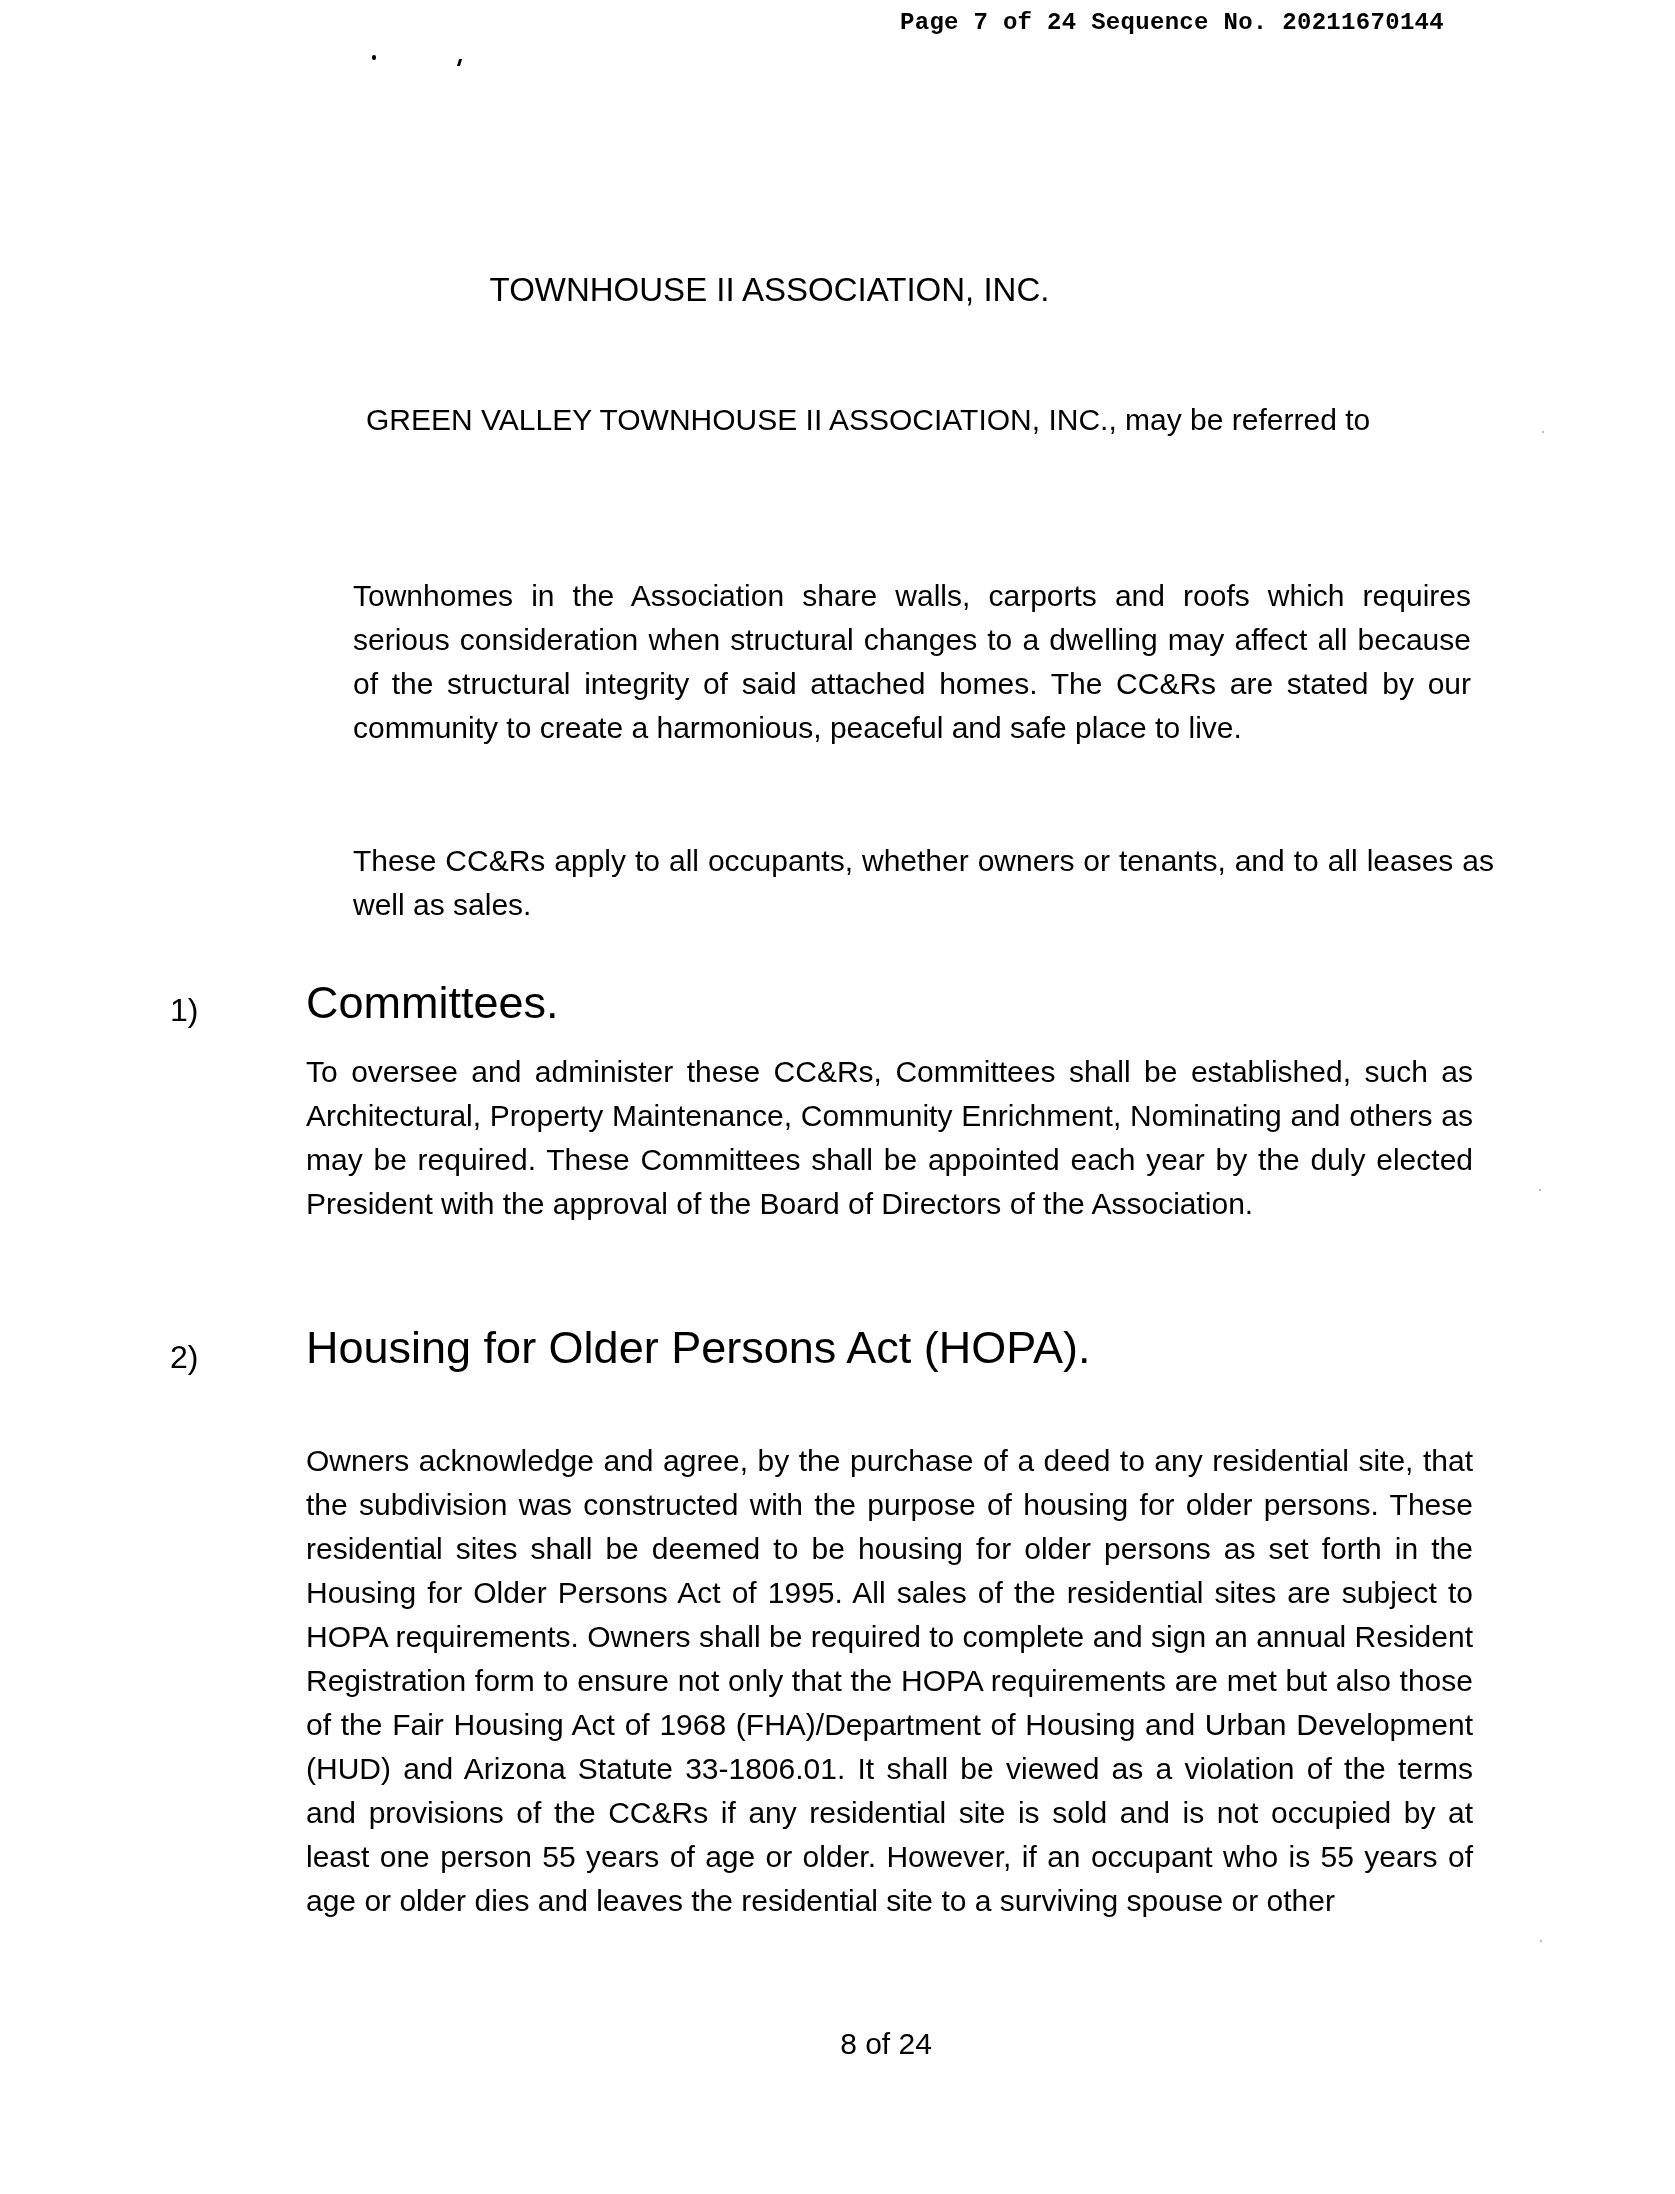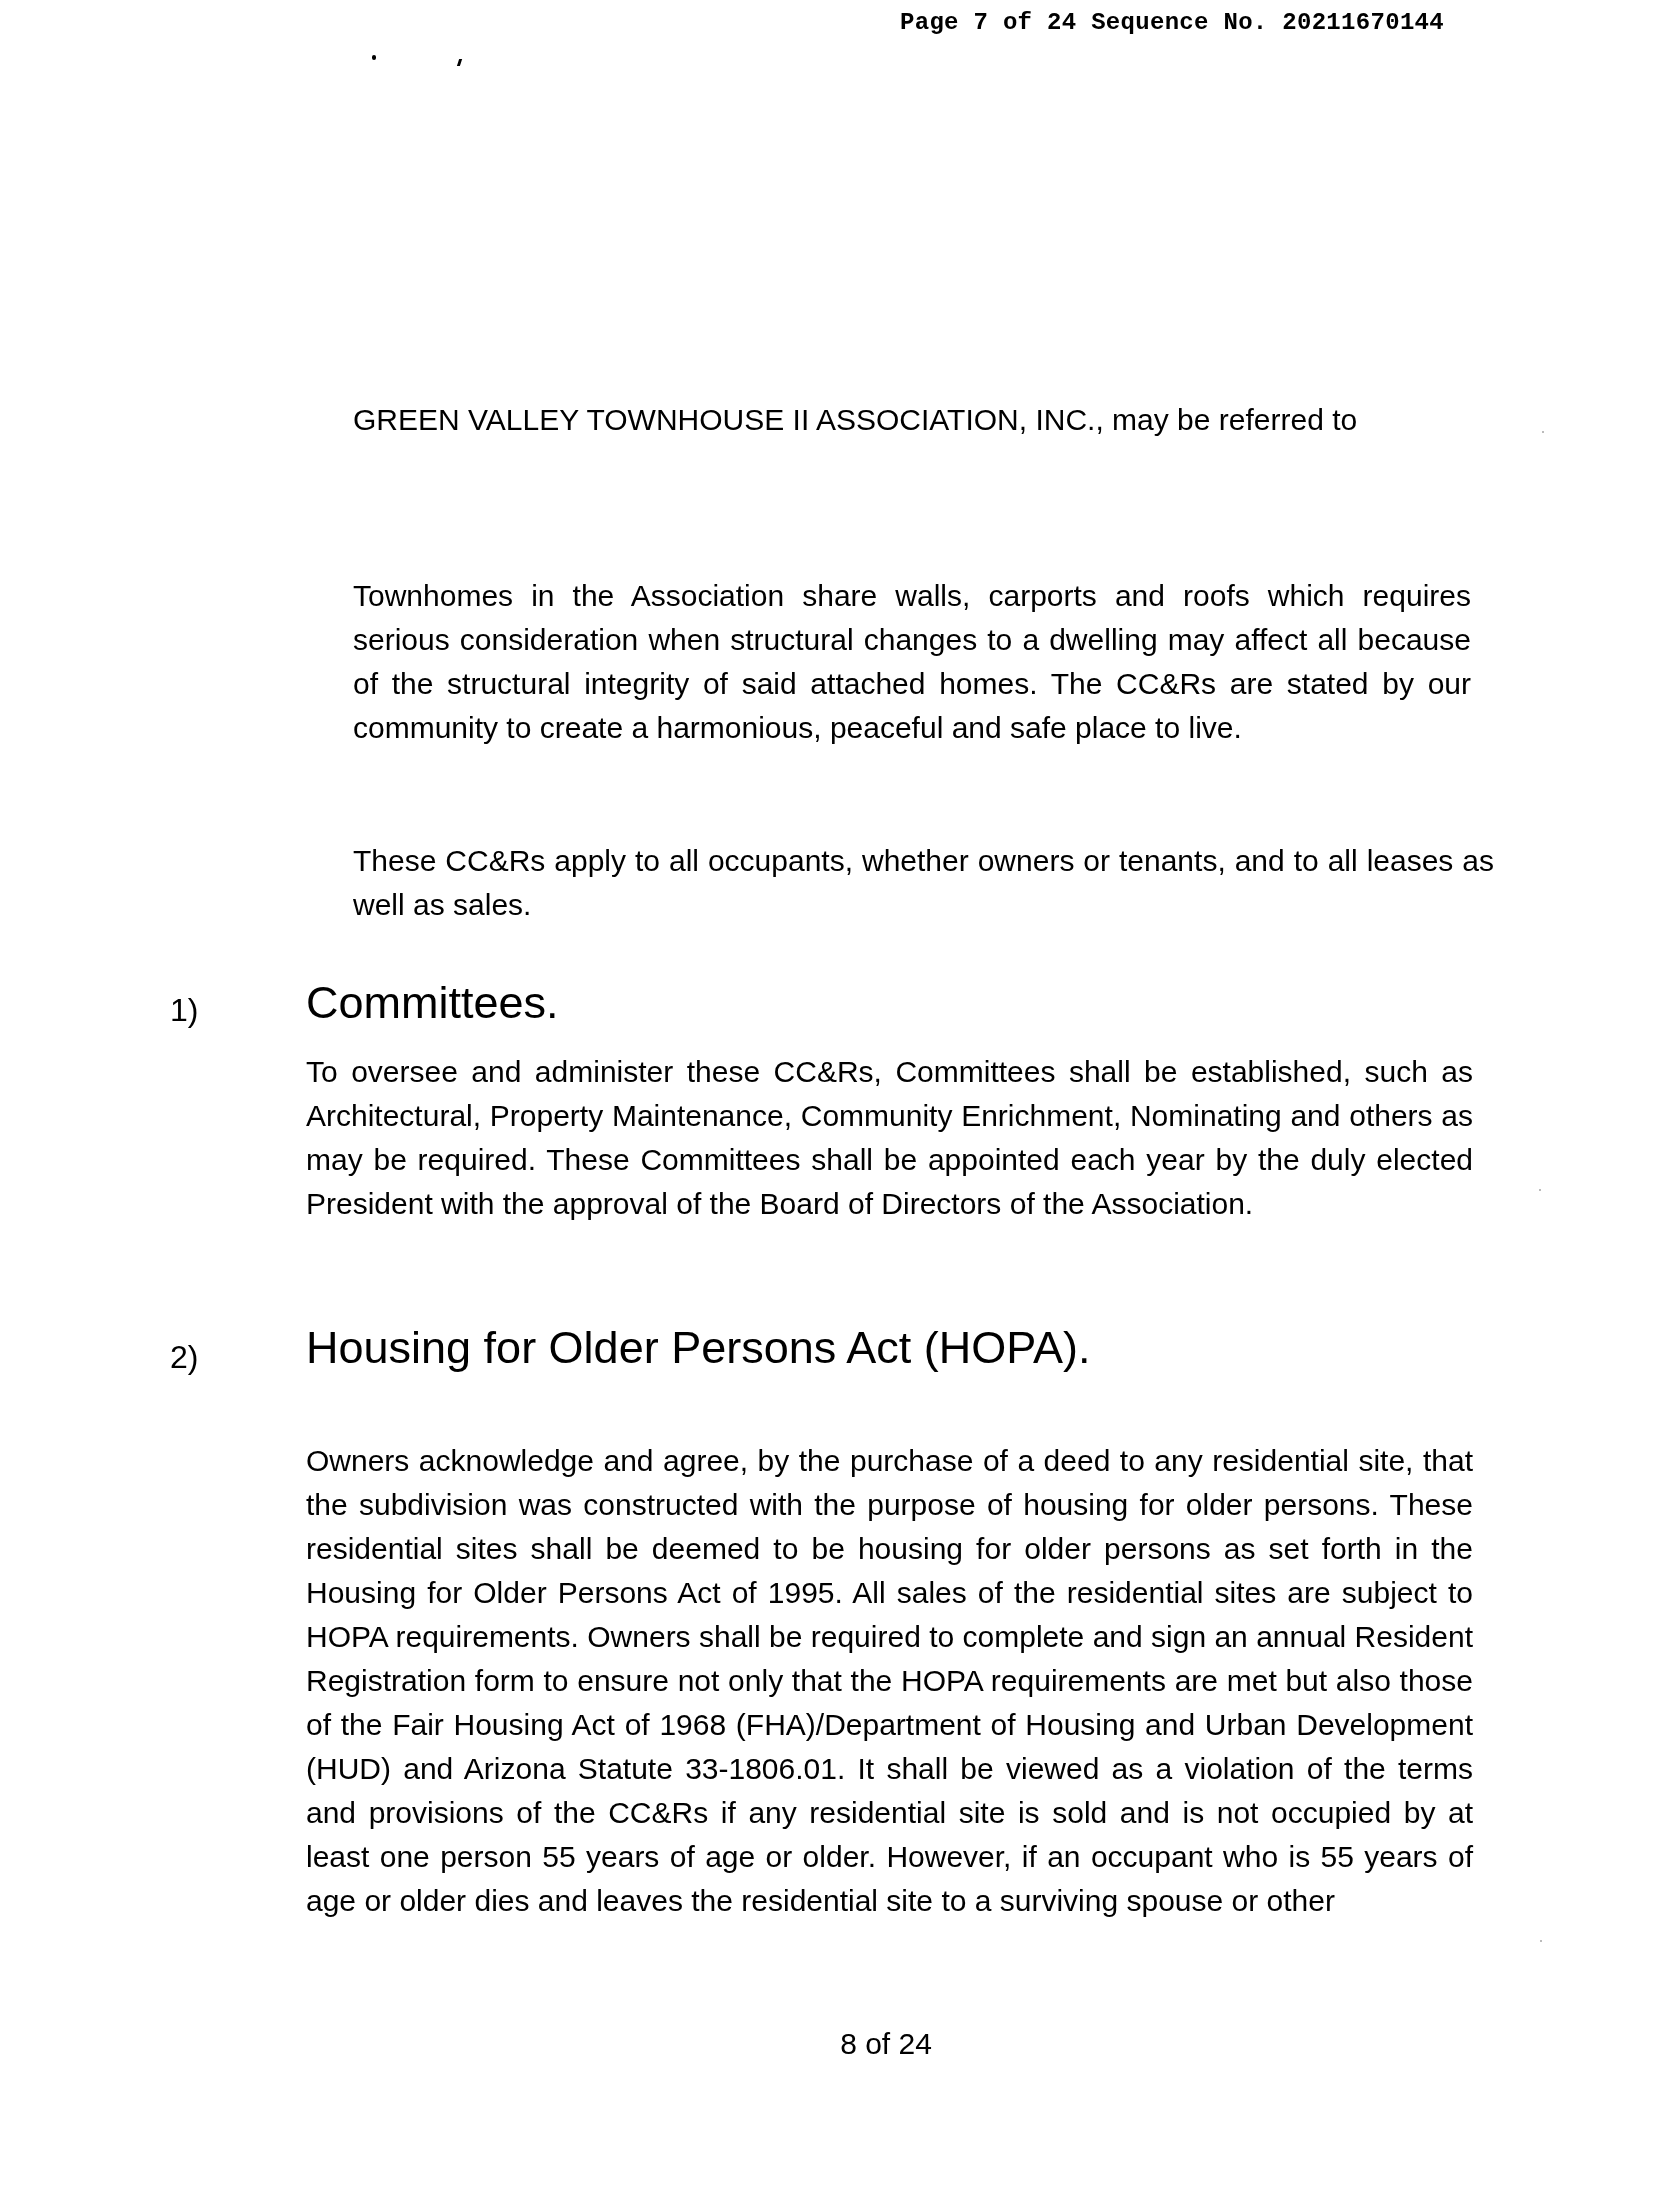--- a/index.html
+++ b/index.html
@@ -44,21 +44,21 @@
     position: absolute;
     font-size: 30px;
     line-height: 44px;
     text-align: justify;
   }
   .p-intro {
     top: 398px;
     left: 353px;
     width: 1112px;
   }
-  .p-intro .l1 { display: block; }
+  .p-intro .l1 { display: block; margin-left: 13px; }
   .p-intro .rest { display: block; padding-left: 43px; text-align: left; }
   .p-town { top: 574px; left: 353px; width: 1118px; }
   .p-apply { top: 839px; left: 353px; width: 1141px; }
   .sec-num {
     position: absolute;
     font-size: 32px;
     left: 170px;
   }
   .sec-title {
     position: absolute;
@@ -91,20 +91,21 @@
 </style>
 </head>
 <body>
 
 <div class="stamp">Page 7 of 24 Sequence No. 20211670144</div>
 
 <div class="speck a"></div>
 <div class="speck b"></div>
 
 <div class="title">
+  <div>TOWNHOUSE II ASSOCIATION, INC.</div>
 </div>
 
 <div class="para p-intro">
   <span class="l1">GREEN VALLEY TOWNHOUSE II ASSOCIATION, INC., may be referred to</span>
 </div>
 
 <div class="para p-town">Townhomes in the Association share walls, carports and roofs which requires serious consideration when structural changes to a dwelling may affect all because of the structural integrity of said attached homes. The CC&amp;Rs are stated by our community to create a harmonious, peaceful and safe place to live.</div>
 
 <div class="para p-apply">These CC&amp;Rs apply to all occupants, whether owners or tenants, and to all leases as well as sales.</div>
 

